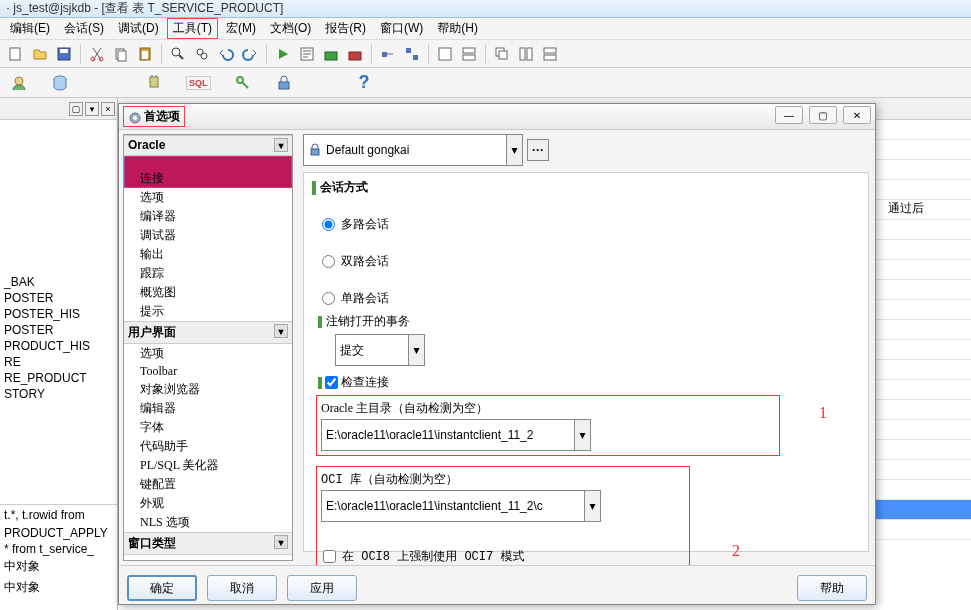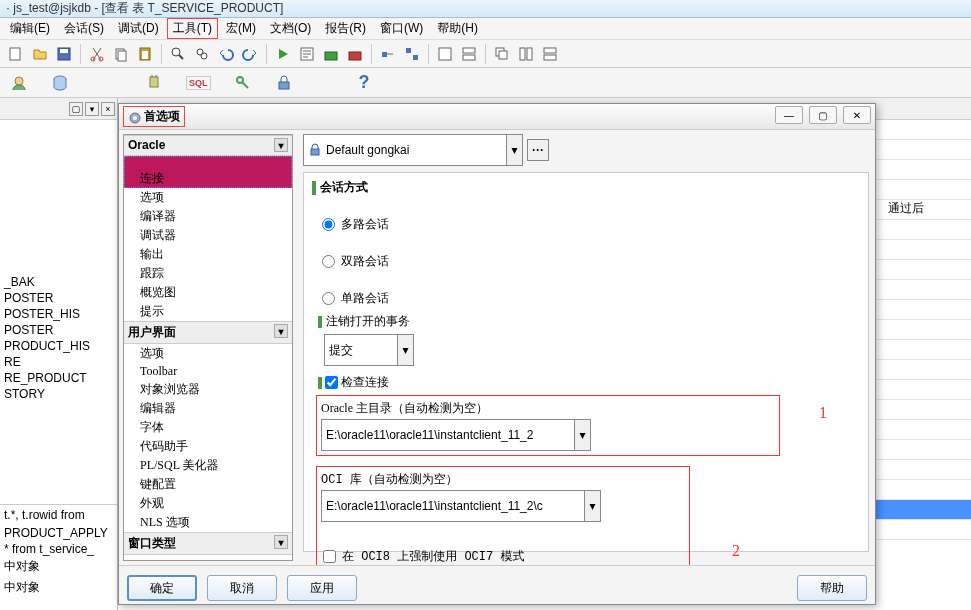--- a/index.html
+++ b/index.html
@@ -370,21 +370,21 @@
         <div class="radio-row">
             <input type="radio" style="">
             <span>单路会话</span>
           </div>
 
         <div class="fieldset">
           <div class="lbl">
               <span class="bar"></span>
               <span>注销打开的事务</span>
             </div>
-          <div class="combo" style="width:90px;margin-left:6px">
+          <div class="combo" style="width:90px;margin-left:17px">
             <span>提交</span>
             <span class="dd">▾</span>
           </div>
         </div>
 
         <div class="chk-row">
             <span class="bar"></span>
             <input type="checkbox" checked="" style="">
             <span>检查连接</span>
           </div>

